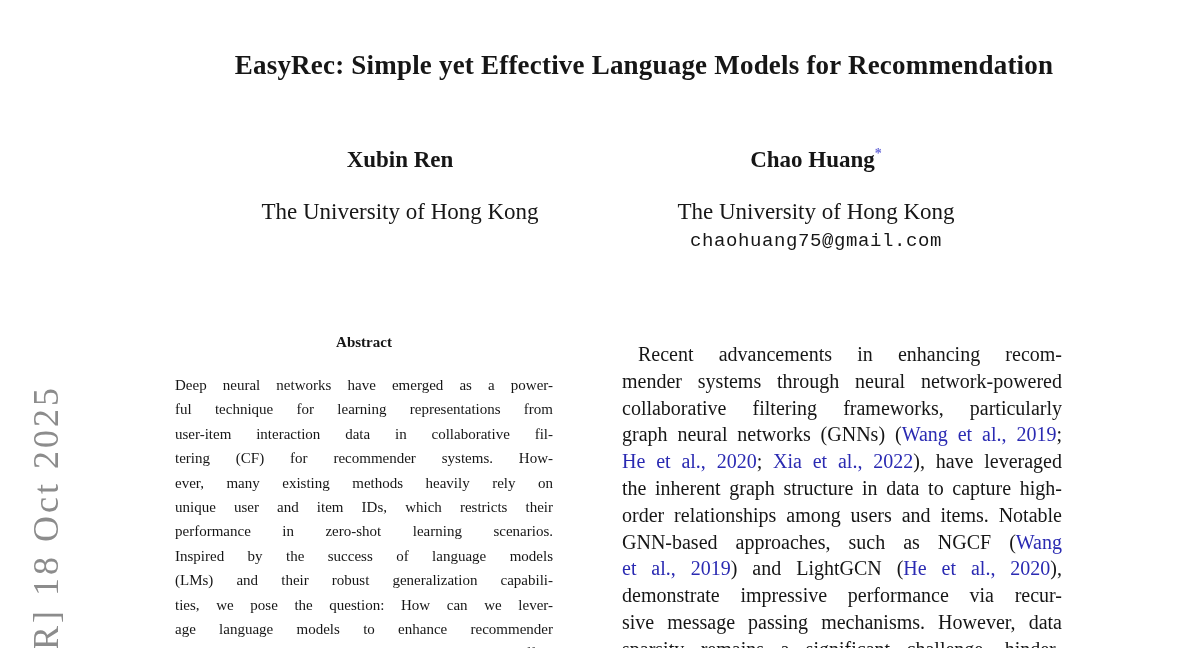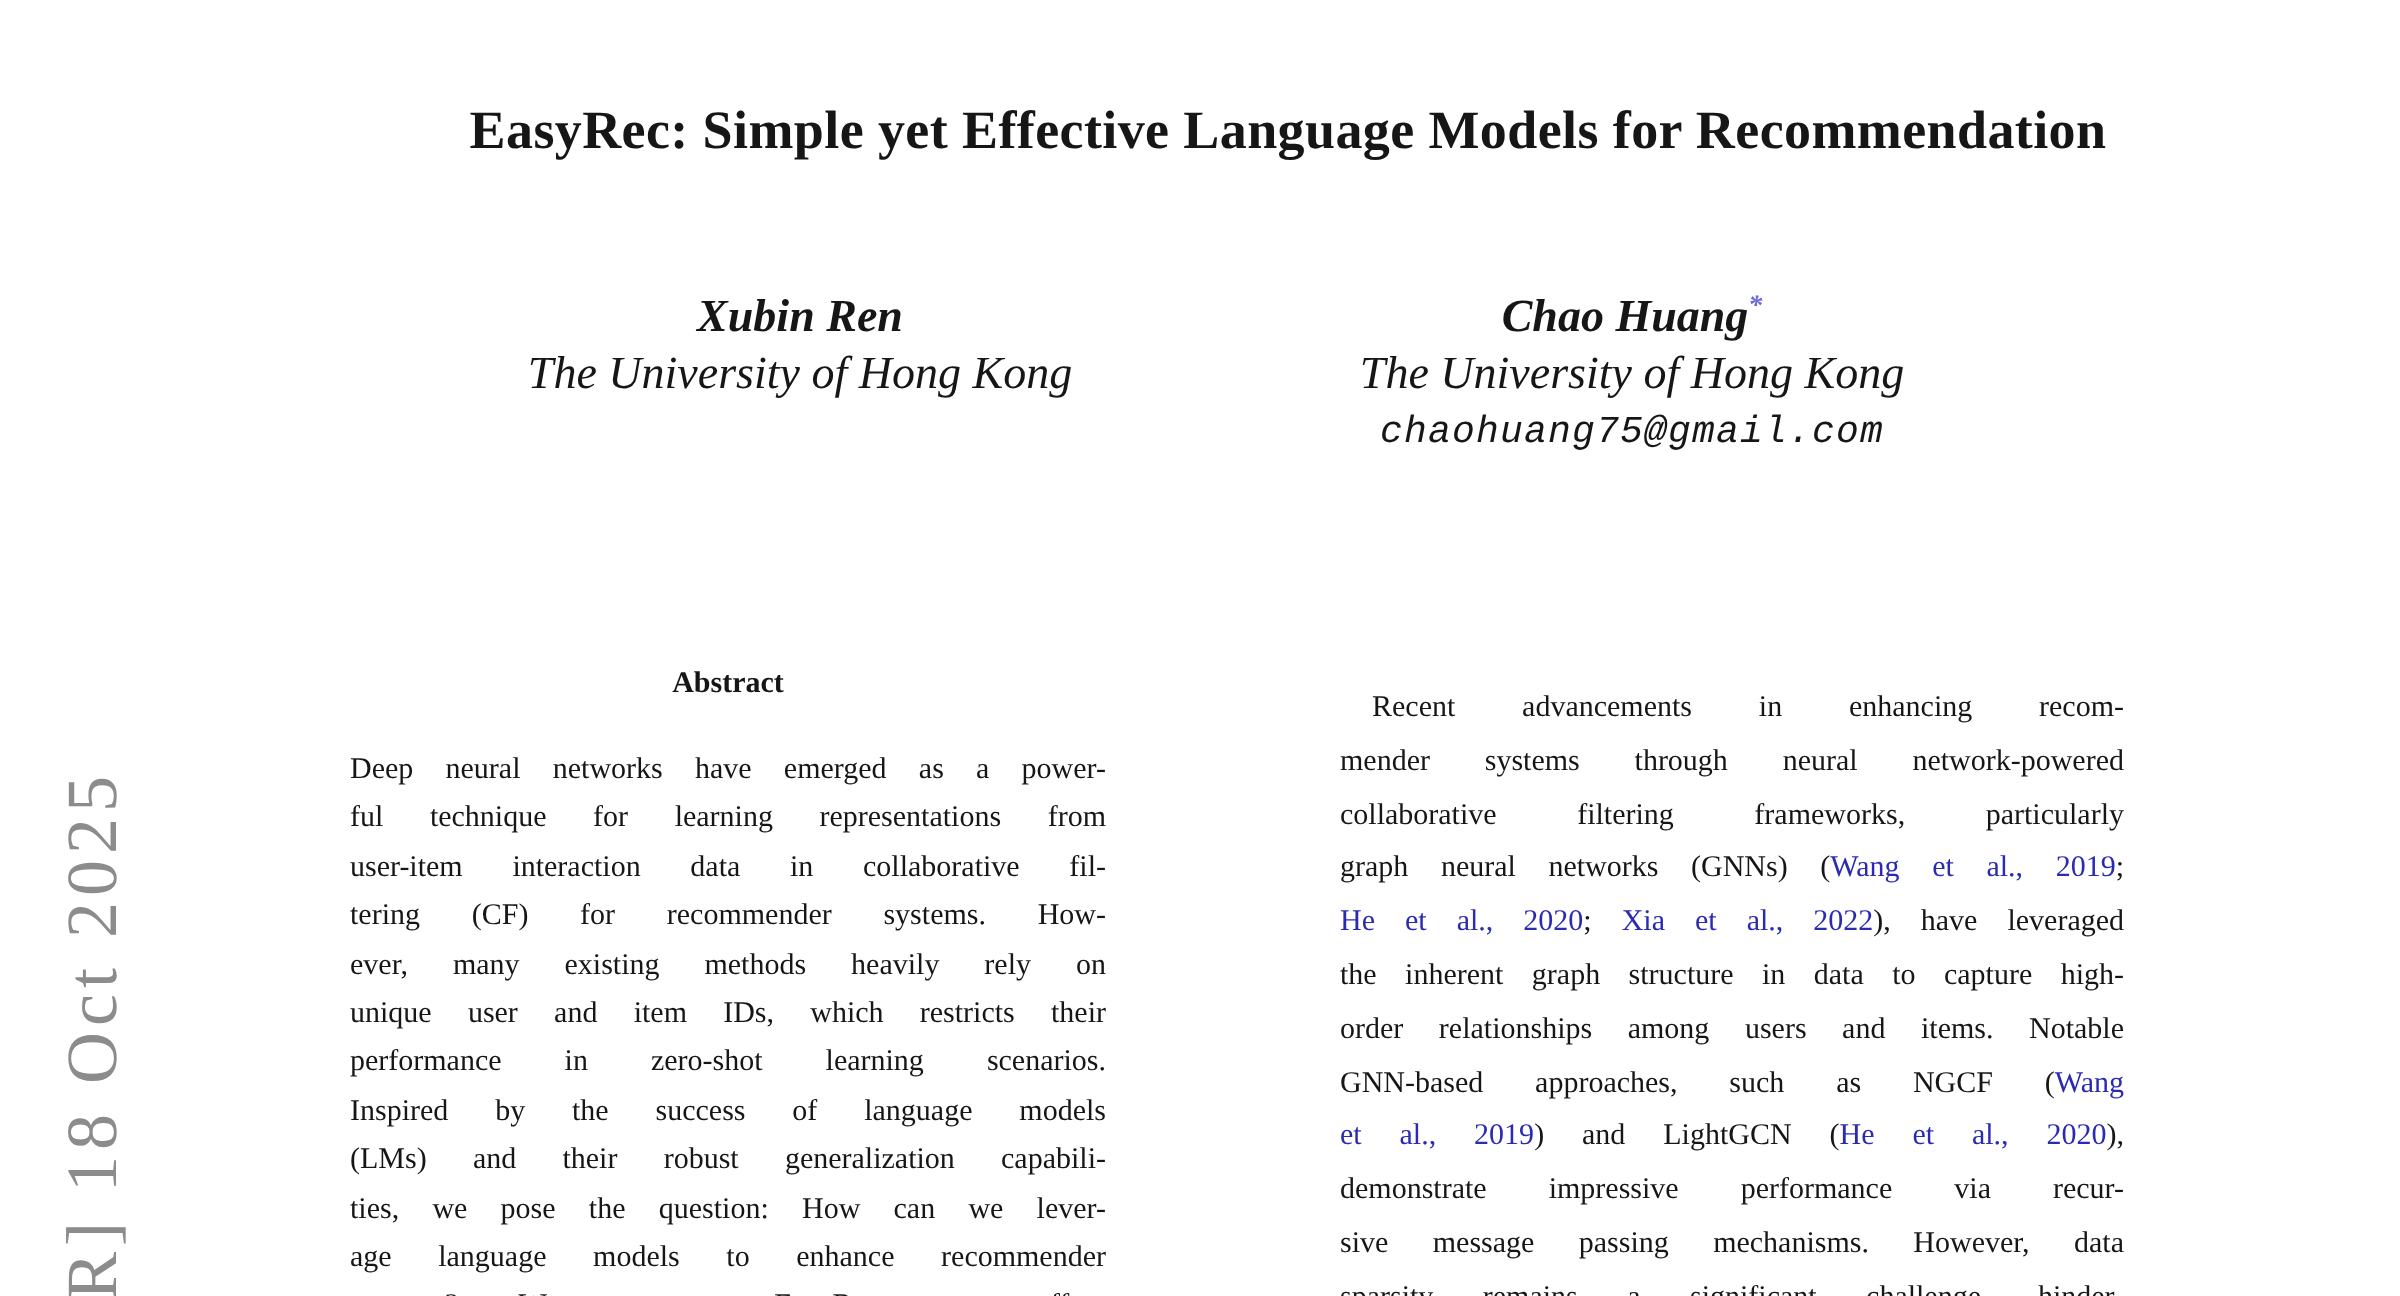--- a/index.html
+++ b/index.html
@@ -10,38 +10,38 @@
     overflow:hidden;
     font-family:"Liberation Serif", serif;
     color:var(--text-color,#161616);
   }
   .paper-title{
     position:absolute;top:50px;left:0;width:1200px;
     text-align:center;font-size:27px;font-weight:bold;
     letter-spacing:0.2px;
     padding-left:44px;
   }
-  .author{position:absolute;top:140px;width:440px;text-align:center;font-style:italic;}
+  .author{position:absolute;top:140px;width:440px;text-align:center;}
   .author-1{left:180px;}
   .author-2{left:596px;}
   .author .name{font-size:23px;font-weight:bold;line-height:28px;}
   .author .name sup{color:var(--asterisk-color,#6b6bd8);font-size:14px;font-weight:bold;}
-  .author .affil{font-size:23px;line-height:28px;}
+  .author .affil{font-size:23px;line-height:28px;margin-top:24px;}
   .author .email{
     font-family:"Liberation Mono", monospace;
     font-size:19px;letter-spacing:0.6px;line-height:30px;
   }
   .abstract-heading{
     position:absolute;left:175px;top:334px;width:378px;
     text-align:center;font-size:15px;font-weight:bold;
   }
   .abstract-col{position:absolute;left:175px;top:373px;width:378px;}
   .abstract-col .tline{font-size:15px;line-height:24.4px;}
   .body-col{position:absolute;left:622px;top:341px;width:440px;}
-  .body-col .tline{font-size:15px;line-height:26.8px;margin-left:48px;}
+  .body-col .tline{font-size:20px;line-height:26.8px;}
   .tline{
     text-align:justify;
     text-align-last:justify;
     -moz-text-align-last:justify;
   }
   .cite{color:var(--cite-color,#2a2ab2);}
   .watermark{
     position:absolute;left:25px;top:650px;
     transform-origin:0 0;
     transform:rotate(-90deg);

